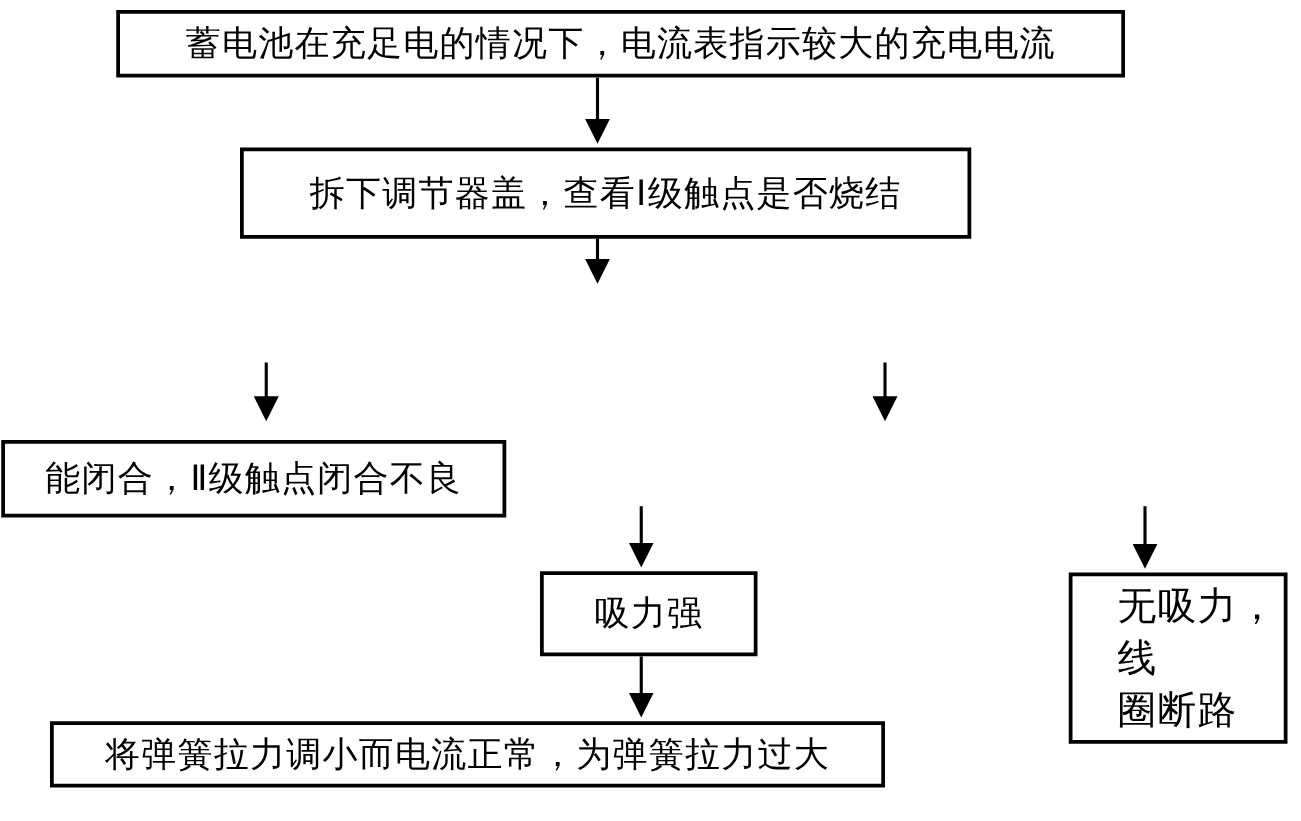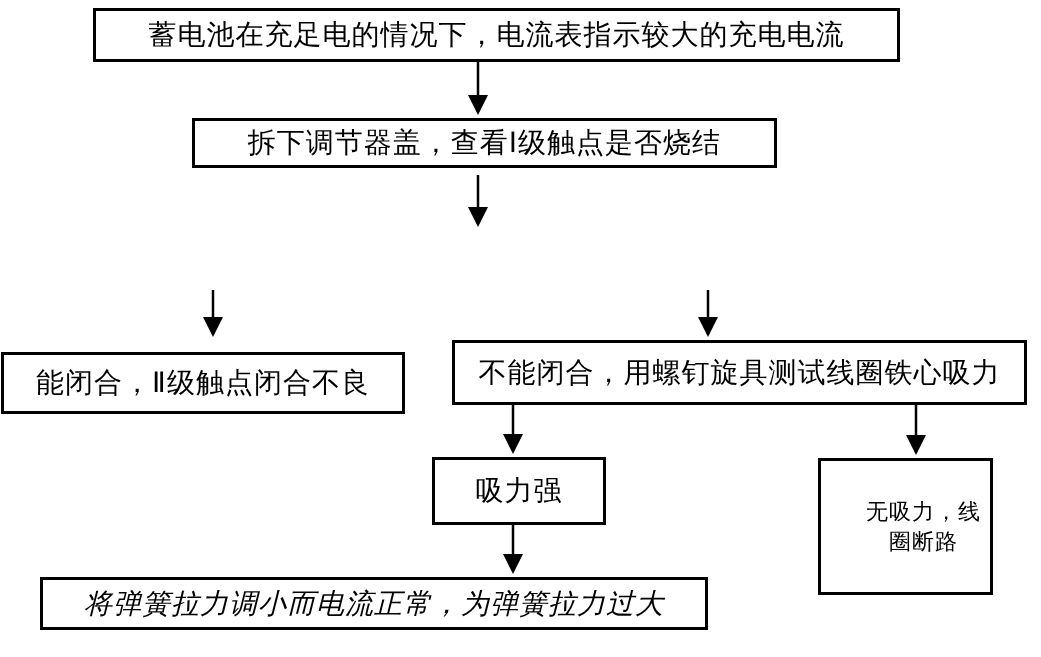--- a/index.html
+++ b/index.html
@@ -19,34 +19,33 @@
     pointer-events: none;
   }
   .node {
     position: absolute;
     box-sizing: border-box;
     border: 3px solid #000000;
     background: #ffffff;
     display: flex;
     align-items: center;
     justify-content: center;
-    text-align: center;
     font-size: 28px;
     line-height: 1.35;
     white-space: pre-line;
     letter-spacing: 1px;
   }
   #node-symptom      { left:  93px; top:   8px; width: 807px; height:  54px; }
-  #node-check-stage1 { left: 192px; top: 118px; width: 585px; height:  50px; }
+  #node-check-stage1 { left: 192px; top: 118px; width: 585px; height:  73px; }
   #node-check-stage2 { left:  80px; top: 230px; width: 810px; height:  60px; }
   #node-can-close    { left:   1px; top: 352px; width: 404px; height:  62px; }
   #node-cannot-close { left: 452px; top: 340px; width: 575px; height:  65px; }
   #node-strong-pull  { left: 432px; top: 457px; width: 174px; height:  68px; }
-  #node-no-pull      { left: 818px; top: 458px; width: 175px; height: 137px; font-size: 22px; padding-left: 36px; }
-  #node-conclusion   { left:  40px; top: 577px; width: 668px; height:  53px; font-style: italic; }
+  #node-no-pull      { left: 855px; top: 458px; width: 175px; height: 137px; font-size: 31px; padding-left: 36px; }
+  #node-conclusion   { left:  40px; top: 577px; width: 668px; height:  53px; }
   .flowline { stroke: #000000; stroke-width: 2.5; }
 </style>
 </head>
 <body>
 
 <div class="canvas">
 
   <svg class="arrows" width="1041" height="657" viewBox="0 0 1041 657" xmlns="http://www.w3.org/2000/svg">
     <defs>
       <marker id="ah" viewBox="0 0 10 10" refX="8.5" refY="5" markerWidth="8" markerHeight="8" orient="auto-start-reverse">
@@ -62,21 +61,20 @@
     <line class="flowline" x1="513" y1="525" x2="513" y2="571" marker-end="url(#ah)"></line>
   </svg>
 
   <div class="node" id="node-symptom">蓄电池在充足电的情况下，电流表指示较大的充电电流</div>
 
   <div class="node" id="node-check-stage1">拆下调节器盖，查看Ⅰ级触点是否烧结</div>
 
 
   <div class="node" id="node-can-close">能闭合，Ⅱ级触点闭合不良</div>
 
-  <div class="node" id="node-cannot-close">不能闭合，用螺钉旋具测试线圈铁心吸力</div>
 
   <div class="node" id="node-strong-pull">吸力强</div>
 
   <div class="node" id="node-no-pull">无吸力，线
 圈断路</div>
 
   <div class="node" id="node-conclusion">将弹簧拉力调小而电流正常，为弹簧拉力过大</div>
 
 </div>
 

